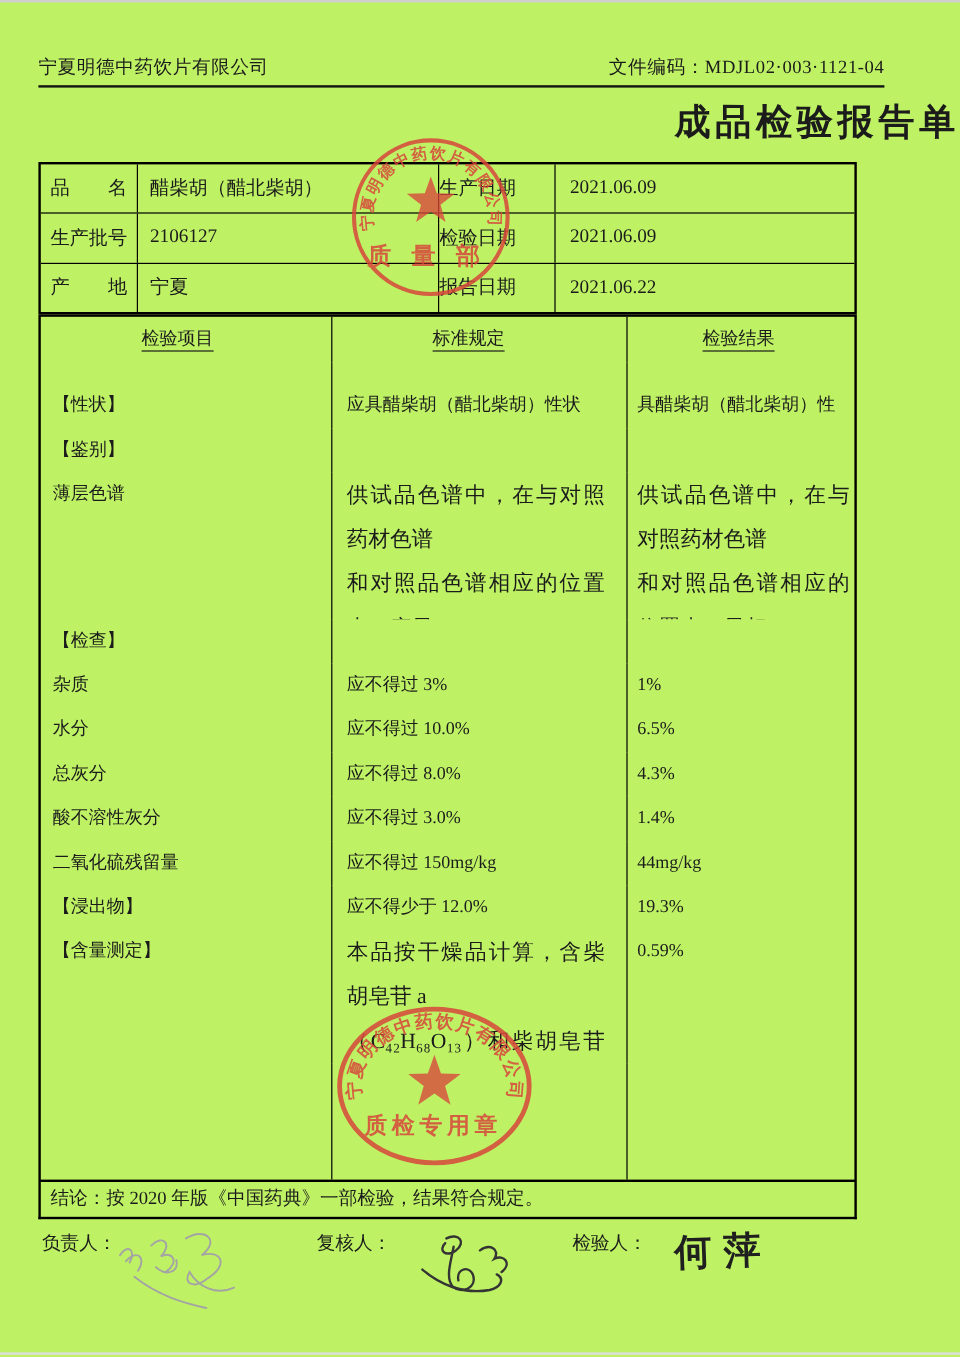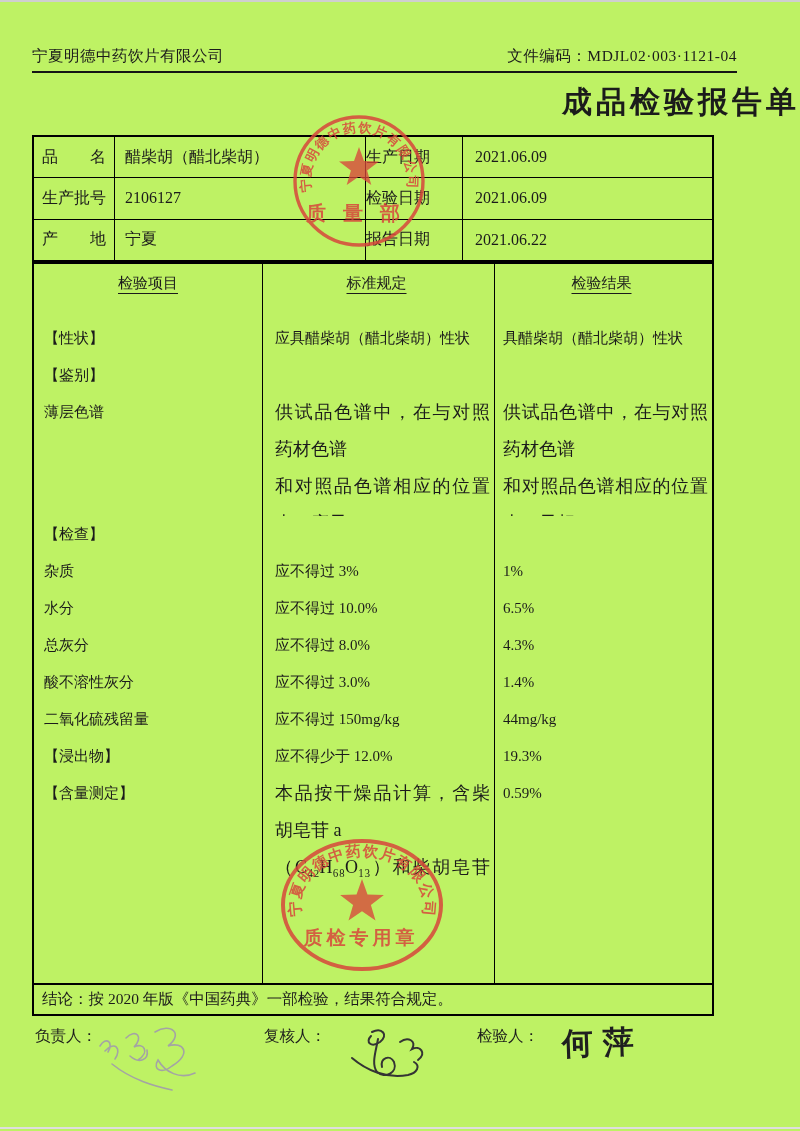--- a/index.html
+++ b/index.html
@@ -30,21 +30,21 @@
   .w-label  { width:80px;  padding-left:8px; }
   .w-value  { width:251px; padding-left:10px; }
   .w-label2 { width:97px;  padding-left:0; }
   .w-value2 { flex:1;      padding-left:12px; }
   .w-labelwide { width:331px; padding-left:8px; }
   .w-valuewide { flex:1;      padding-left:12px; }
 
   
   .main-table { position:absolute; left:32px; top:262px; width:682px; height:723px;
     border:2px solid #000; display:flex; flex-direction:column; font-size:15px; }
-  .mt-row { display:flex; flex-shrink:0; }
+  .mt-row { display:flex; flex-shrink:0;gap:14px; }
   .cc { line-height:37px; overflow:hidden; }
   .c1 { width:228px; padding-left:10px; }
   .c2 { width:232px; border-left:1.5px solid #000; padding-left:12px; padding-right:4px; }
   .c3 { flex:1;      border-left:1.5px solid #000; padding-left:8px;  padding-right:4px; }
   .mt-header { height:38px; }
   .hc { line-height:38px; text-align:center; padding-left:0;
         text-decoration:underline; text-underline-offset:5px; text-decoration-thickness:1px; }
   .mt-spacer { height:18px; }
   .r37  { height:37px; }
   .r122 { height:122px; }

